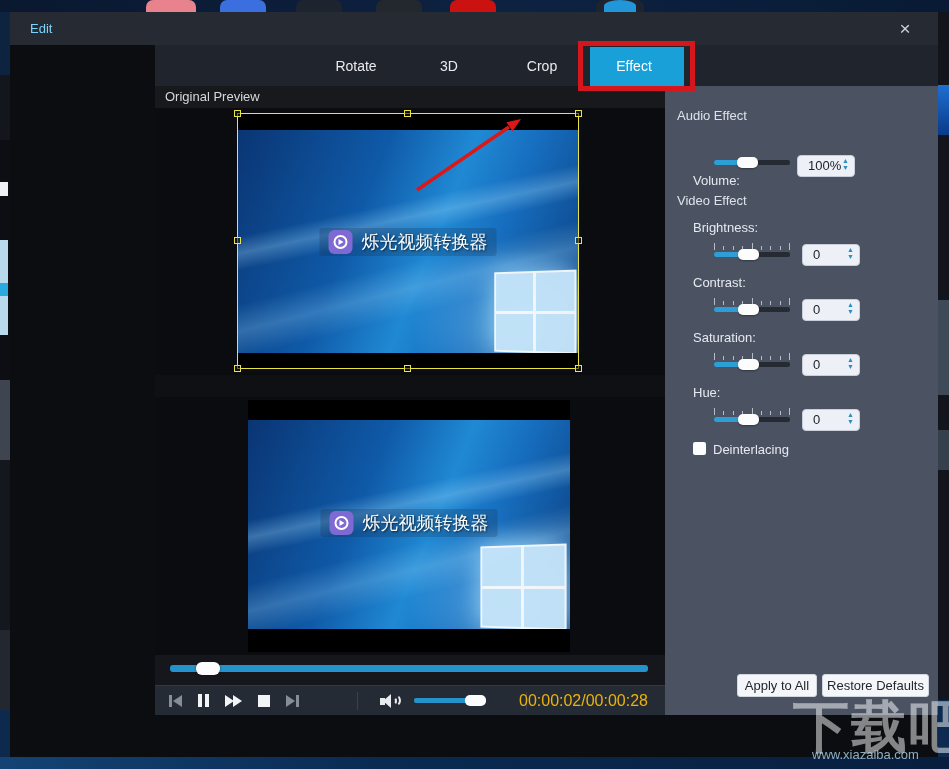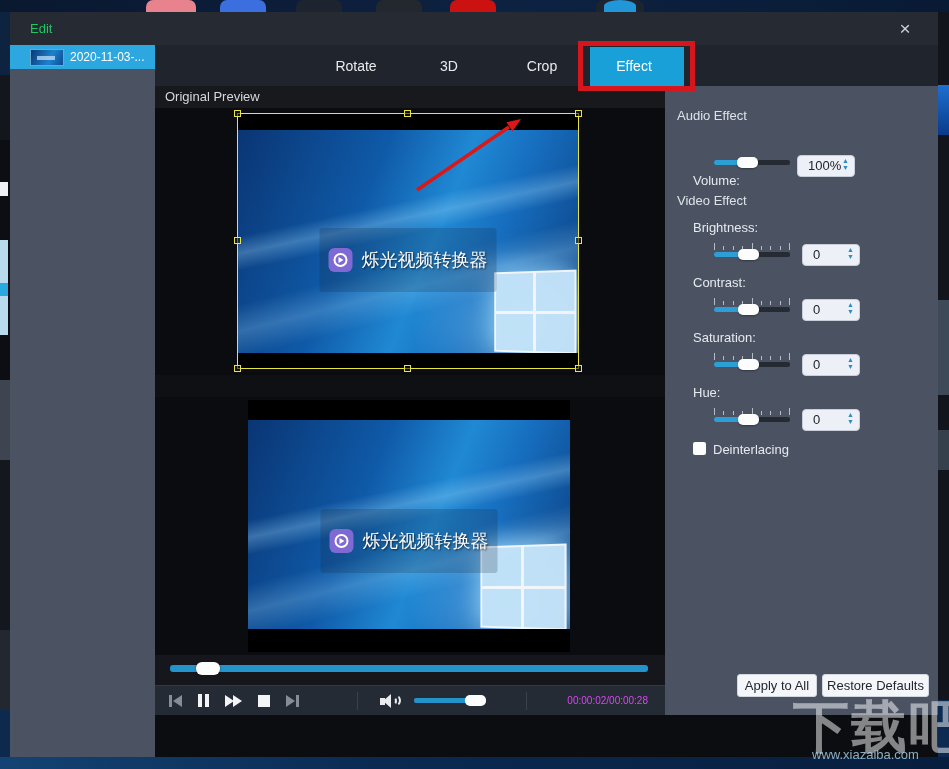--- a/index.html
+++ b/index.html
@@ -13,21 +13,21 @@
 
   
   .bg-top { left:0; top:0; width:949px; height:12px; background:linear-gradient(90deg,#0a1830,#0d2242 55%,#081a34); }
   .bg-frag { position:absolute; top:0; height:12px; border-radius:7px 7px 0 0; }
   .bg-left { left:0; top:12px; width:10px; height:745px; background:#0c0e13; }
   .bg-right { left:938px; top:12px; width:11px; height:745px; background:#12151c; }
   .bg-bottom { left:0; top:757px; width:949px; height:12px; background:linear-gradient(90deg,#134374,#0a2a52 40%,#081e3e); }
 
   
   .dlg-header { left:10px; top:12px; width:928px; height:33px; background:#252a33; display:flex; align-items:center; }
-  .dlg-title { color:#22c55e; font-size:13px; padding-left:20px; }
+  .dlg-title { color:#7dd3fc; font-size:13px; padding-left:20px; }
   .dlg-close { position:absolute; right:18px; top:0; width:30px; height:33px; display:flex; align-items:center; justify-content:center;
                color:#cdd2d9; font-size:19px; cursor:default; }
 
   .sidebar { left:10px; top:45px; width:145px; height:712px; background:#4b5363; }
   .sel-item { position:absolute; left:0; top:0; width:145px; height:24px; background:#2ca7df; display:flex; align-items:center; gap:6px; padding-left:20px; }
   .sel-thumb { width:34px; height:17px; background:linear-gradient(115deg,#0b3a77,#1d82cf 60%,#0d4a90); border:1px solid #6fa6cf; position:relative; }
   .sel-thumb::after { content:""; position:absolute; left:6px; top:6px; width:18px; height:4px; background:rgba(220,240,255,.65); }
   .sel-label { color:#fff; font-size:12px; white-space:nowrap; }
 
   .tabbar { left:155px; top:45px; width:783px; height:41px; background:#1f242d; }
@@ -48,21 +48,21 @@
           radial-gradient(ellipse 150px 110px at 82% 88%, rgba(140,215,255,.55), rgba(40,120,200,0) 70%),
           linear-gradient(112deg,#0a3573 0%,#0f5aa8 36%,#2089d4 56%,#176fc0 70%,#0a3a7a 100%); }
   .beam { position:absolute; left:-20%; width:150%; background:linear-gradient(rgba(150,215,255,0), rgba(170,225,255,.30), rgba(150,215,255,0)); }
   .beam.b1 { top:30%; height:34px; transform:rotate(-12deg); }
   .beam.b2 { top:58%; height:52px; transform:rotate(-14deg); opacity:.8; }
   .winlogo { position:absolute; display:grid; grid-template-columns:1fr 1fr; grid-template-rows:1fr 1fr; gap:3px;
              background:rgba(255,255,255,.92); padding:2px; transform:perspective(260px) rotateY(-12deg);
              box-shadow:0 0 26px rgba(170,225,255,.8); }
   .winlogo i { background:rgba(125,195,240,.42); }
   .vwm { position:absolute; left:50%; transform:translateX(-50%); display:flex; align-items:flex-end; gap:9px;
-         background:rgba(25,40,65,.22); padding:20px 9px; border-radius:3px; white-space:nowrap; }
+         background:rgba(25,40,65,.22); padding:2px 9px; border-radius:3px; white-space:nowrap; }
   .vwm-icon { width:24px; height:24px; background:#7e6ad2; border-radius:6px; display:flex; align-items:center; justify-content:center; flex:0 0 auto; }
   .vwm-ring { width:14px; height:14px; border:2px solid #fff; border-radius:50%; display:flex; align-items:center; justify-content:center; }
   .vwm-play { width:0; height:0; border-top:3px solid transparent; border-bottom:3px solid transparent; border-left:5px solid #fff; margin-left:1px; }
   .vwm-text { color:#fff; font-size:18px; text-shadow:1px 1px 2px rgba(0,0,0,.65); }
   .handle { position:absolute; width:7px; height:7px; border:1px solid #e9e442; background:rgba(20,20,10,.55); z-index:5; }
 
   .seekrow { position:absolute; left:0; top:569px; width:510px; height:30px; background:#15171c; }
   .seek-track { position:absolute; left:15px; top:10px; width:478px; height:7px; background:#2493cc; border-radius:3px; }
   .seek-thumb { position:absolute; left:26px; top:-3px; width:24px; height:13px; background:#fdfdfd; border-radius:6px; box-shadow:0 0 2px rgba(0,0,0,.6); }
 
@@ -75,21 +75,21 @@
   .tri-r-g { width:0; height:0; border-top:6px solid transparent; border-bottom:6px solid transparent; border-left:9px solid #868d97; }
   .tri-r-w { width:0; height:0; border-top:6px solid transparent; border-bottom:6px solid transparent; border-left:9px solid #f2f4f6; }
   .stop-sq { width:12px; height:12px; background:#f2f4f6; }
   .vdiv { width:1px; height:18px; background:#3a414d; }
   .speaker { position:relative; width:18px; height:16px; }
   .spk-box { position:absolute; left:0; top:5px; width:5px; height:7px; background:#e9ebef; }
   .spk-cone { position:absolute; left:3px; top:1px; width:0; height:0; border-top:7px solid transparent; border-bottom:7px solid transparent; border-right:8px solid #e9ebef; }
   .spk-arc { position:absolute; border:2px solid transparent; border-right-color:#e9ebef; border-radius:50%; }
   .vol-track { position:relative; width:72px; height:5px; background:#2493cc; border-radius:2px; }
   .vol-thumb { position:absolute; right:0; top:-3px; width:21px; height:11px; background:#fdfdfd; border-radius:5px; }
-  .timer { position:absolute; right:17px; top:0; height:30px; line-height:30px; color:#d946ef; font-size:10px; }
+  .timer { position:absolute; right:17px; top:0; height:30px; line-height:30px; color:#eab308; font-size:16px; }
 
   
   .rpanel { left:665px; top:86px; width:273px; height:629px; background:#4b5363; }
   .sec-title { position:absolute; color:#dde2e9; font-size:13px; }
   .fld-label { position:absolute; color:#e6eaf0; font-size:13px; }
   .etrack { position:absolute; width:76px; height:5px; background:#262b33; border-radius:2px; }
   .efill  { position:absolute; left:0; top:0; height:5px; background:#2e9fd6; border-radius:2px 0 0 2px; }
   .ethumb { position:absolute; width:21px; height:11px; background:#fdfdfd; border-radius:5px; top:-3px; box-shadow:0 1px 2px rgba(0,0,0,.35); }
   .ticks { position:absolute; width:76px; height:7px; display:flex; justify-content:space-between; align-items:flex-end; }
   .ticks i { width:1px; height:4px; background:#b6bdc8; }
@@ -144,26 +144,20 @@
     <div class="abs" style="left:0;top:418px;width:11px;height:40px;background:#35404c;"></div>
     <div class="abs" style="left:0;top:688px;width:11px;height:57px;background:#0d2a50;"></div>
   </div>
   <div class="abs bg-bottom"></div>
 
   <div class="abs dlg-header">
     <span class="dlg-title">Edit</span>
     <span class="dlg-close">×</span>
   </div>
 
-  <div class="abs sidebar">
-    <div class="sel-item">
-      <span class="sel-thumb"></span>
-      <span class="sel-label">2020-11-03-...</span>
-    </div>
-  </div>
 
   <div class="abs tabbar">
     <div class="tab-active-bg"></div>
     <span class="tab" style="left:201px;">Rotate</span>
     <span class="tab" style="left:294px;">3D</span>
     <span class="tab" style="left:387px;">Crop</span>
     <span class="tab tab-effect" style="left:479px;">Effect</span>
     <div class="red-box"></div>
   </div>
 

